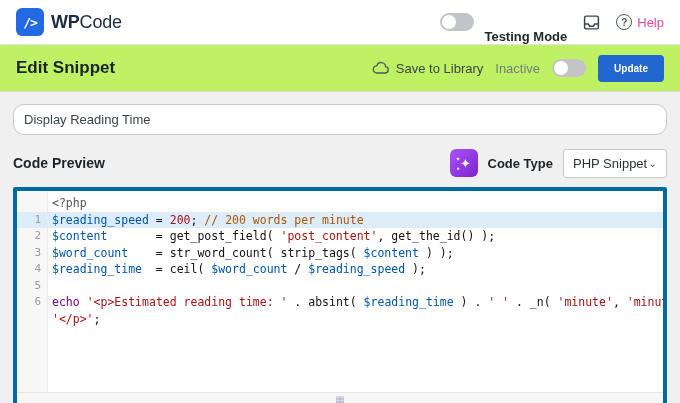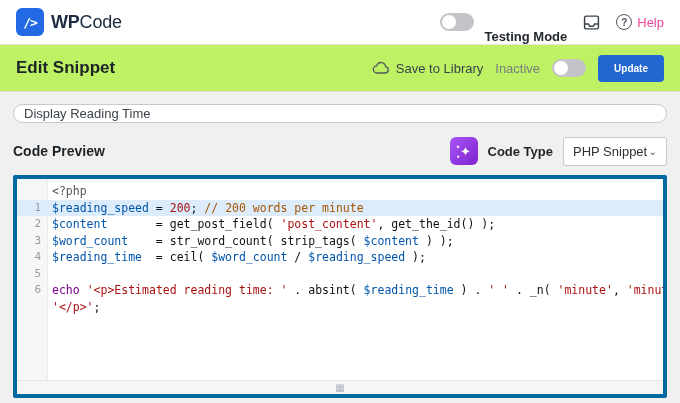--- a/index.html
+++ b/index.html
@@ -59,21 +59,21 @@
   .status-label { color: #787c82; }
   .update-btn {
     background: #2166d1; color: #fff; border: none; border-radius: 4px;
     font-weight: 700; font-size: 10px; padding: 8px 16px; cursor: pointer;
     font-family: "Liberation Sans", sans-serif;
   }
 
   
   .content { padding: 12px 13px; }
   .title-input {
-    width: 100%; height: 19px; background: #fff;
+    width: 100%; height: 31px; background: #fff;
     border: 1px solid #c6c8cb; border-radius: 11px;
     padding: 0 10px; font-size: 13px; color: #3c434a;
     font-family: "Liberation Sans", sans-serif;
   }
   .preview-row {
     margin-top: 13px; display: flex; align-items: center; justify-content: space-between;
     height: 30px;
   }
   .section-heading { font-size: 14px; font-weight: 700; color: #1d2327; }
   .preview-right { display: flex; align-items: center; gap: 10px; }

